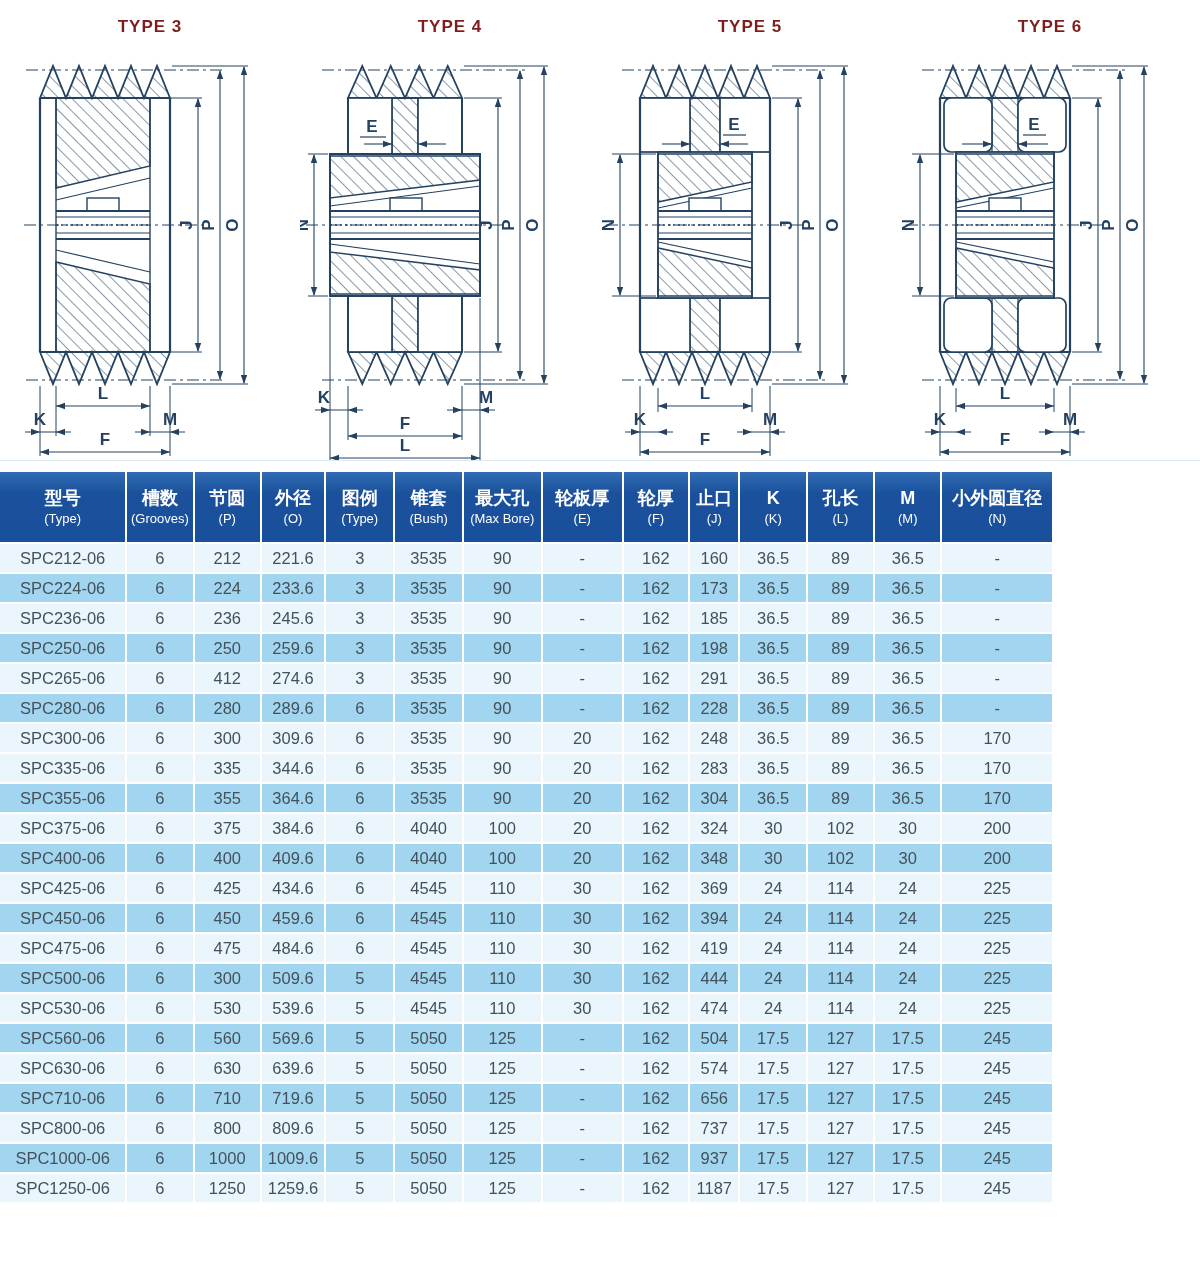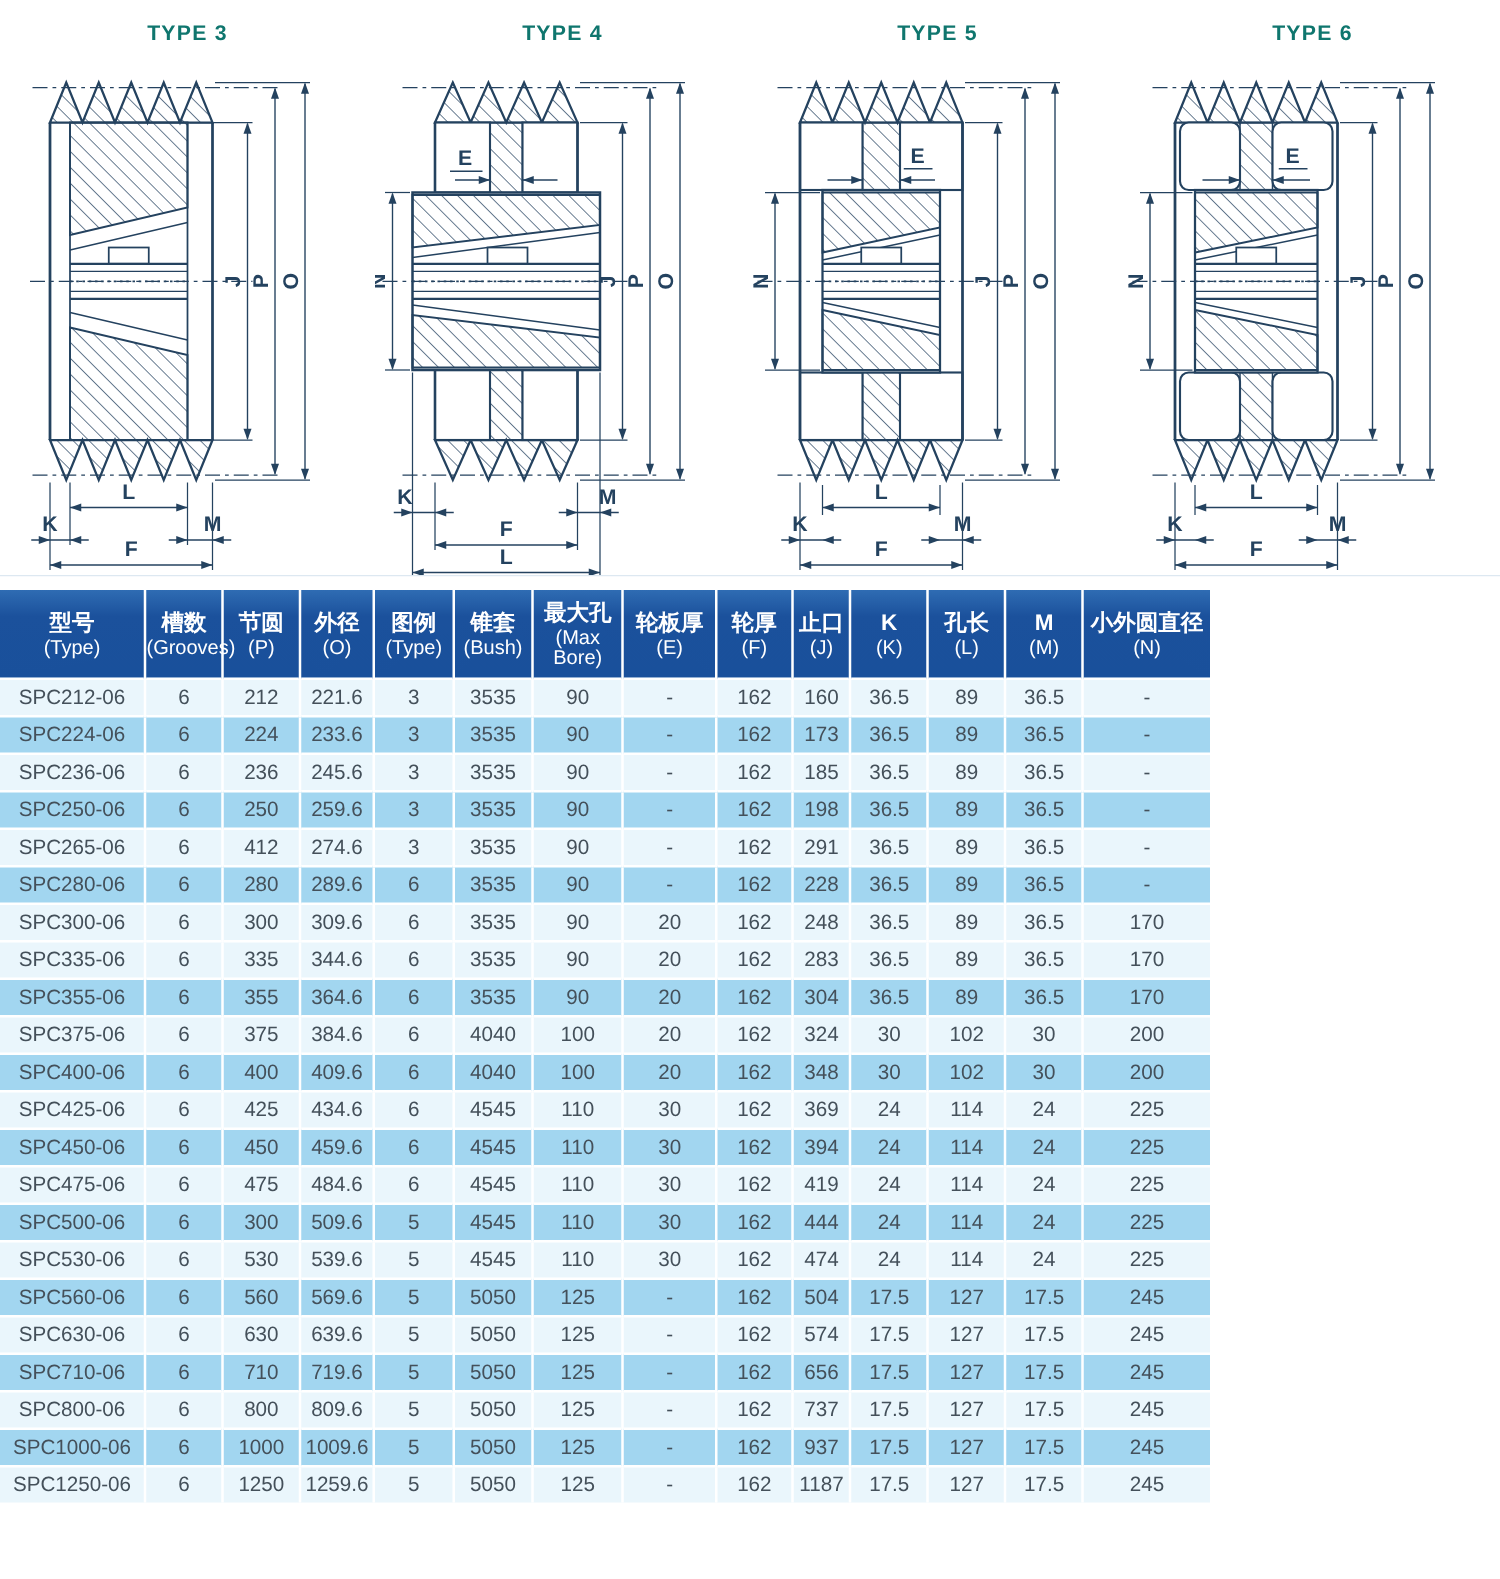--- a/index.html
+++ b/index.html
@@ -1,28 +1,28 @@
 <!DOCTYPE html>
 <html><head>
 <meta charset="utf-8">
 <style>
   html,body{margin:0;padding:0;background:#ffffff;}
   body{width:1200px;height:1263px;overflow:hidden;font-family:"Liberation Sans","DejaVu Sans",sans-serif;}
   .diagrams{height:460px;display:flex;}
   .fig{width:300px;display:flex;flex-direction:column;align-items:center;}
-  .fig .dtitle{margin-top:14px;height:26px;line-height:26px;font-size:17px;font-weight:bold;letter-spacing:1px;color:#0f766e;}
+  .fig .dtitle{margin-top:14px;height:26px;line-height:26px;font-size:17px;font-weight:bold;letter-spacing:1px;color:#7f1d1d;}
   .fig svg{display:block;}
   .hairline{height:1px;background:#dde8f1;}
   .gap{height:11px;}
-  table{width:968px;table-layout:fixed;border-collapse:collapse;}
+  table{width:1052px;table-layout:fixed;border-collapse:collapse;}
   thead th{height:70px;background:linear-gradient(180deg,#2f6cb3 0%,#1b519c 30%,#19509b 100%);
     color:#ffffff;font-weight:bold;vertical-align:middle;padding:0;border-right:2px solid #ffffff;}
   thead th:last-child{border-right:none;margin-left:16px;}
   thead .zh{font-size:18px;line-height:22px;}
-  thead .en{font-size:16px;font-weight:normal;line-height:16px;margin-top:2px;}
+  thead .en{font-size:13px;font-weight:normal;line-height:16px;margin-top:2px;}
   tbody td{height:28px;text-align:center;vertical-align:middle;font-size:16.5px;color:#44505a;
     border-right:2px solid #ffffff;border-top:2px solid #ffffff;padding:0;}
   tbody td:last-child{border-right:none;}
   tbody tr.blue td{background:#a2d6f0;}
   tbody tr.pale td{background:#eaf6fc;}
 </style>
 </head>
 <body>
 
 <div class="diagrams">

